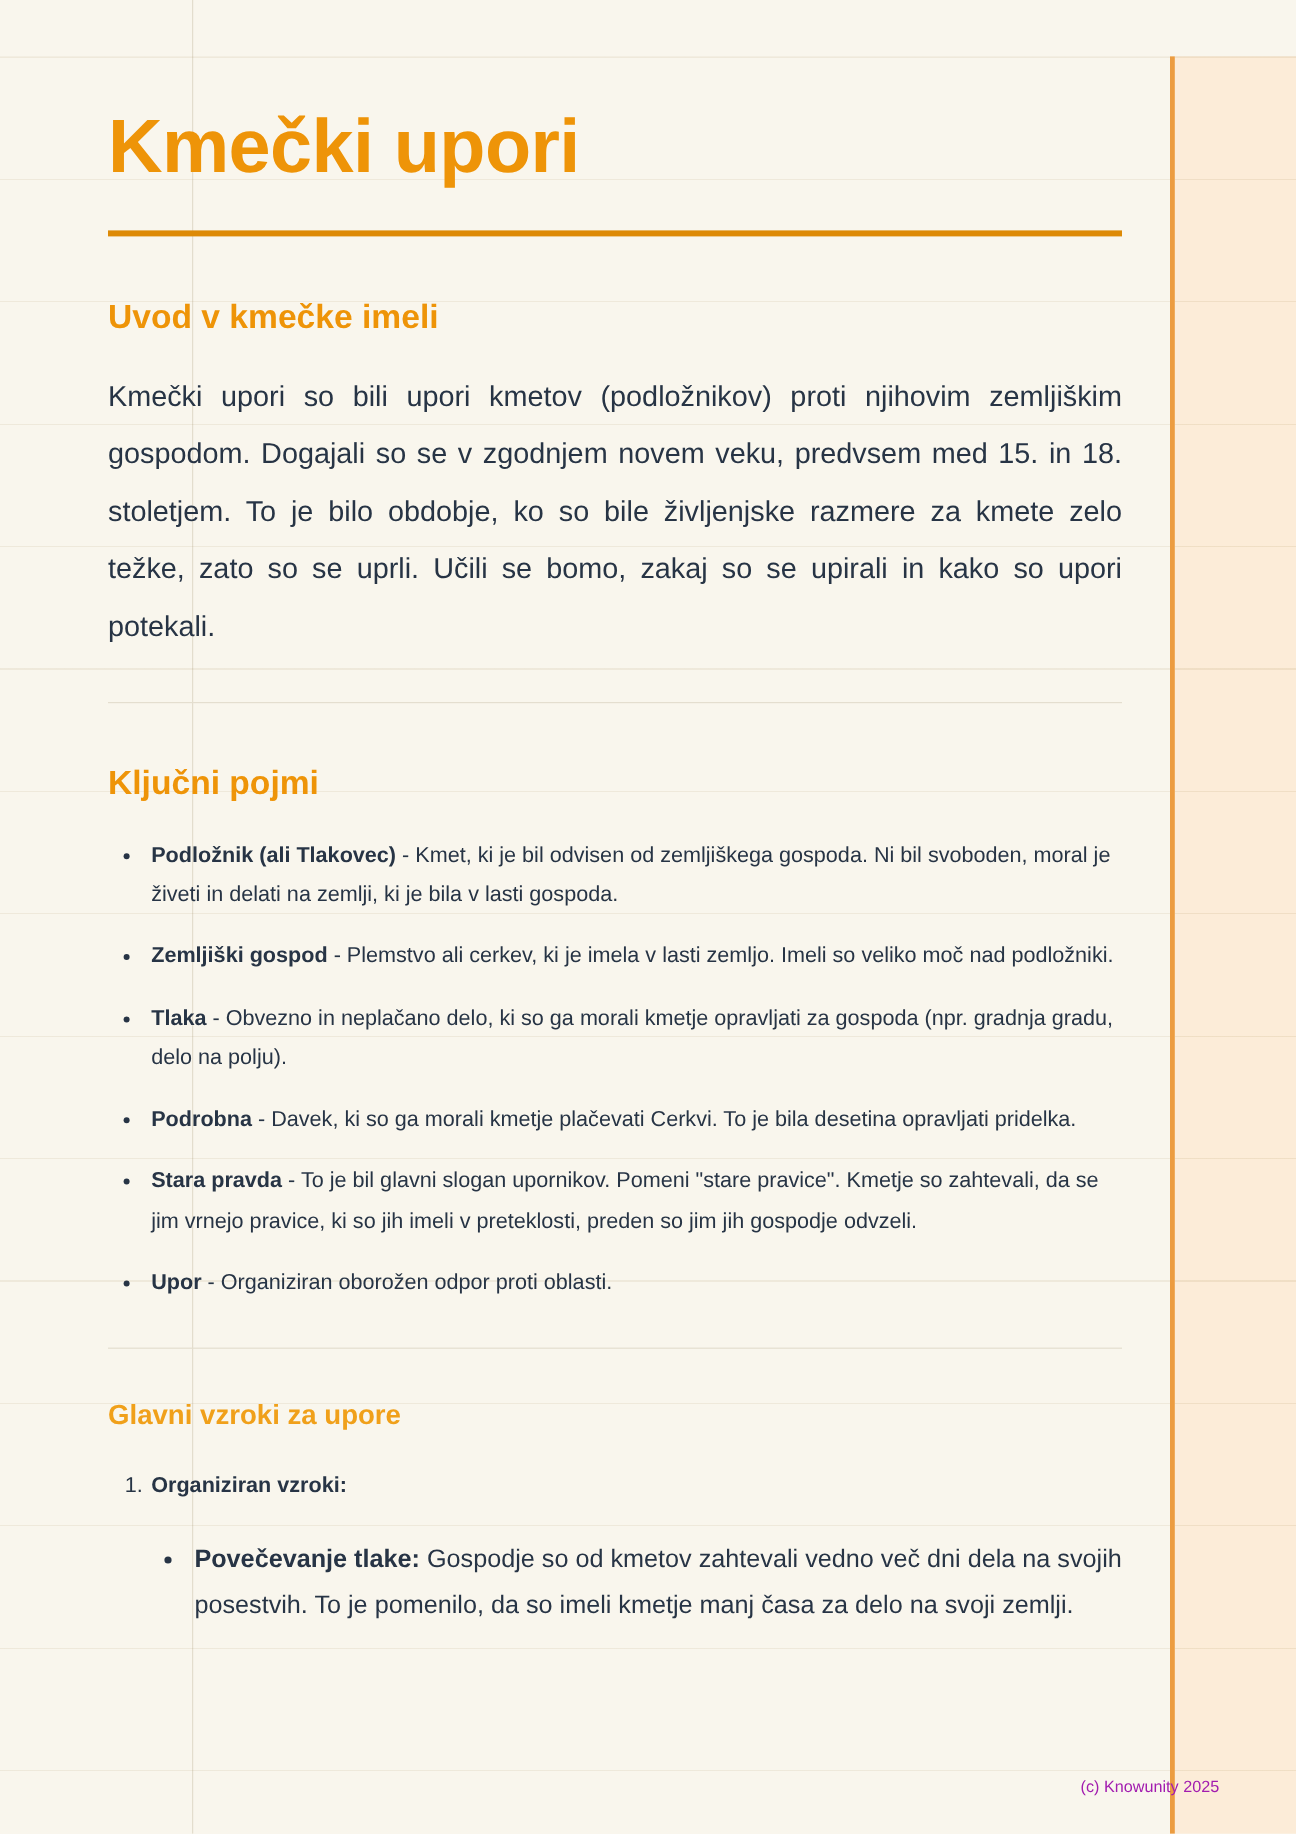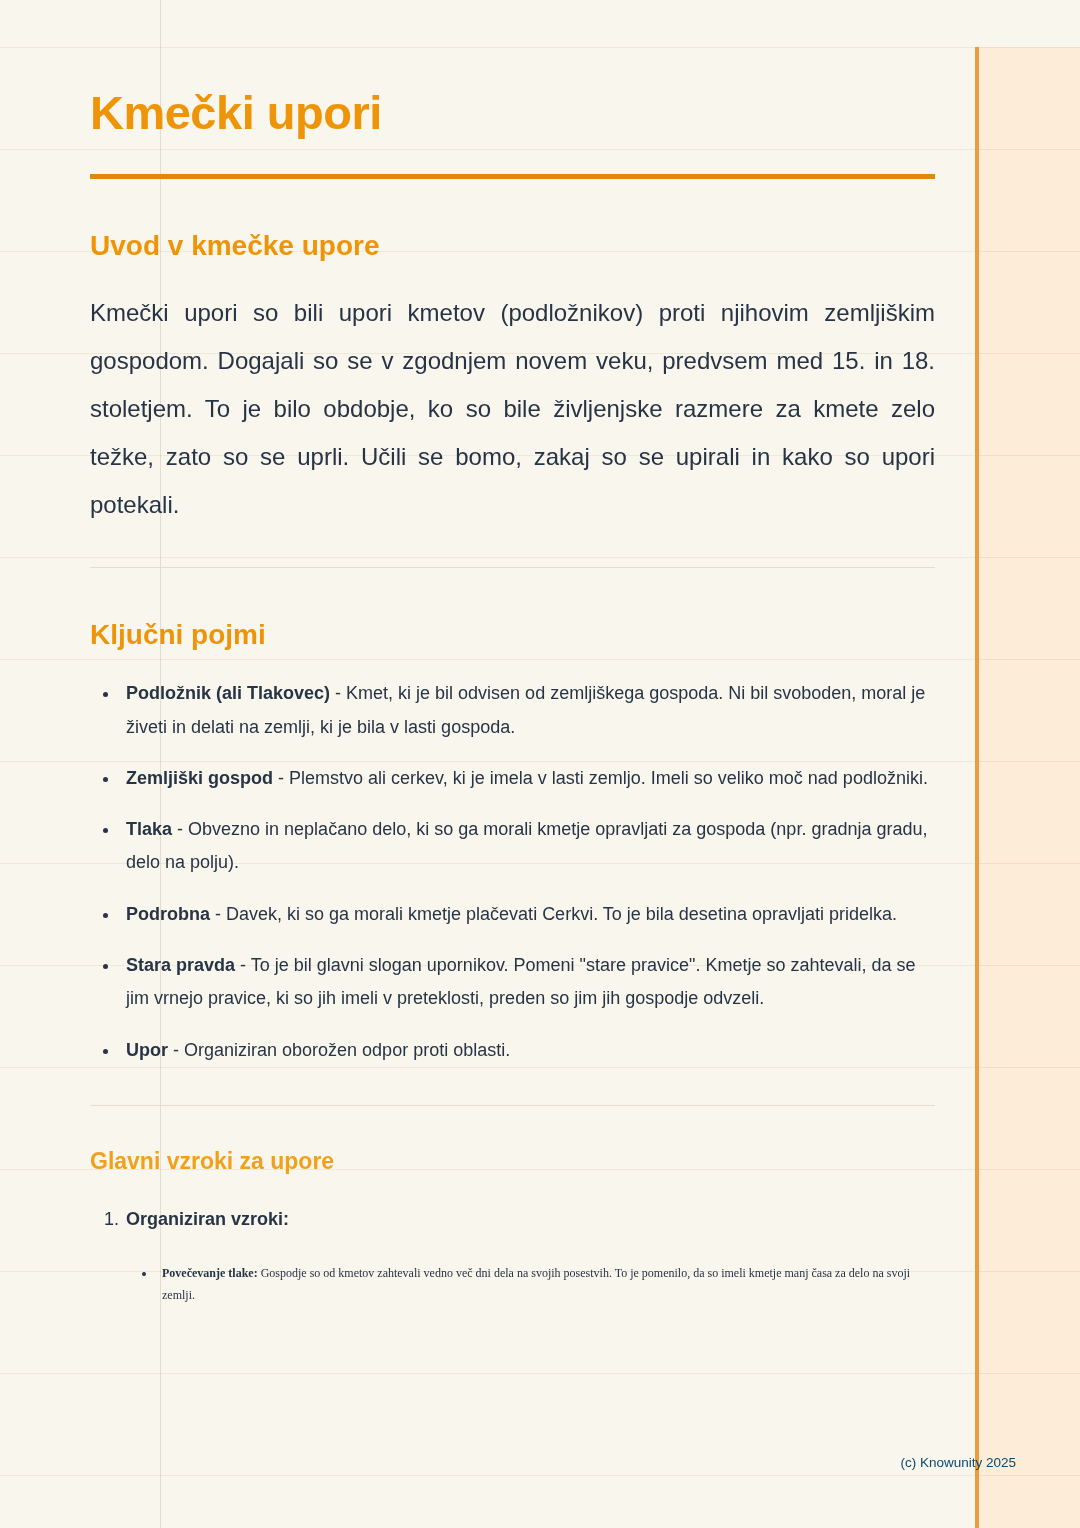--- a/index.html
+++ b/index.html
@@ -39,21 +39,21 @@
     position: absolute; inset: 0;
     background-image: repeating-linear-gradient(180deg,
       rgba(185,160,110,0.18) 0 1px,
       transparent 1px 102px);
   }
   .content {
     position: relative;
     padding: 86px 145px 0 90px;
   }
   h1 {
-    font-size: 47px;
+    font-size: 63px;
     font-weight: 800;
     color: #ee9408;
     letter-spacing: -0.5px;
     margin: 0;
     line-height: 1.15;
   }
   .title-rule {
     height: 5px;
     background: #dd8a06;
     margin-top: 34px;
@@ -100,49 +100,48 @@
     font-size: 18px;
     line-height: 1.85;
   }
   .num { margin-right: 7px; }
   ul.sub {
     margin: 26px 0 0 0;
     padding-left: 52px;
     list-style: disc;
   }
   ul.sub li {
-    font-size: 12px;
+    font-size: 21px;
     line-height: 1.85;
     padding-left: 6px;
-    font-family: Liberation Serif, serif;
   }
   .footer {
     position: absolute;
     right: 64px;
-    bottom: 58px;
+    bottom: 32px;
     font-size: 13.5px;
-    color: #0c4a6e;
+    color: #a21caf;
     z-index: 2;
   }
 </style>
 </head>
 <body>
 
 <div class="ruled-lines"></div>
 <div class="margin-line"></div>
 <div class="right-band">
   <div class="band-lines"></div>
 </div>
 
 <div class="content">
 
   <h1>Kmečki upori</h1>
   <div class="title-rule"></div>
 
-  <h2>Uvod v kmečke upore</h2>
+  <h2>Uvod v kmečke imeli</h2>
   <p class="body-text justified">Kmečki upori so bili upori kmetov (podložnikov) proti njihovim zemljiškim gospodom. Dogajali so se v zgodnjem novem veku, predvsem med 15. in 18. stoletjem. To je bilo obdobje, ko so bile življenjske razmere za kmete zelo težke, zato so se uprli. Učili se bomo, zakaj so se upirali in kako so upori potekali.</p>
 
   <hr class="divider">
 
   <h2>Ključni pojmi</h2>
   <ul class="terms">
     <li><span class="b">Podložnik (ali Tlakovec)</span><span> - </span><span>Kmet, ki je bil odvisen od zemljiškega gospoda. Ni bil svoboden, moral je živeti in delati na zemlji, ki je bila v lasti gospoda.</span></li>
     <li><span class="b">Zemljiški gospod</span><span> - </span><span>Plemstvo ali cerkev, ki je imela v lasti zemljo. Imeli so veliko moč nad podložniki.</span></li>
     <li><span class="b">Tlaka</span><span> - </span><span>Obvezno in neplačano delo, ki so ga morali kmetje opravljati za gospoda (npr. gradnja gradu, delo na polju).</span></li>
     <li><span class="b">Podrobna</span><span> - </span><span>Davek, ki so ga morali kmetje plačevati Cerkvi. To je bila desetina opravljati pridelka.</span></li>

